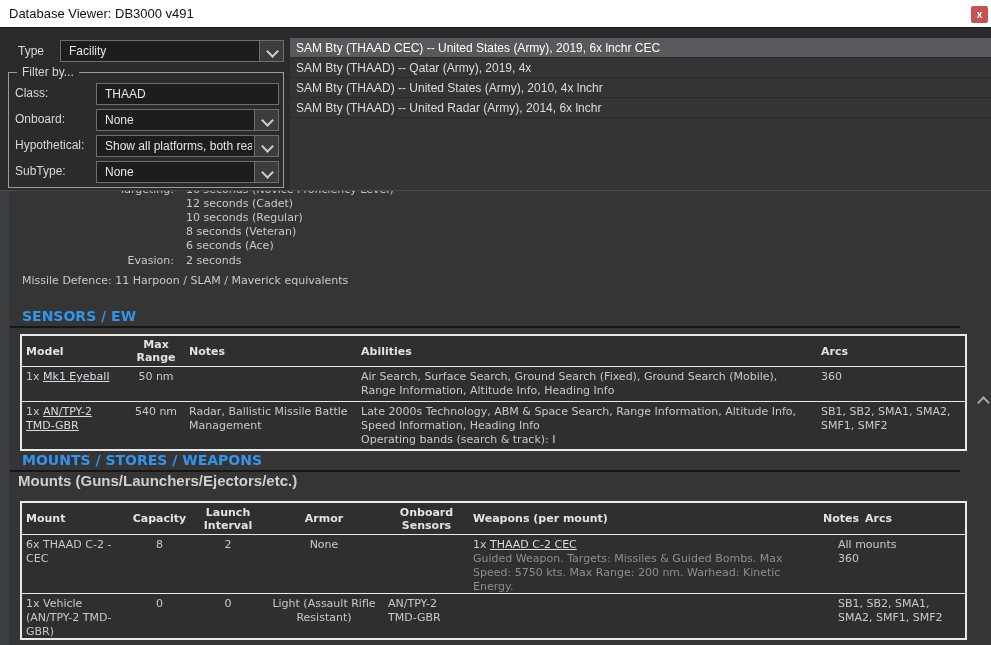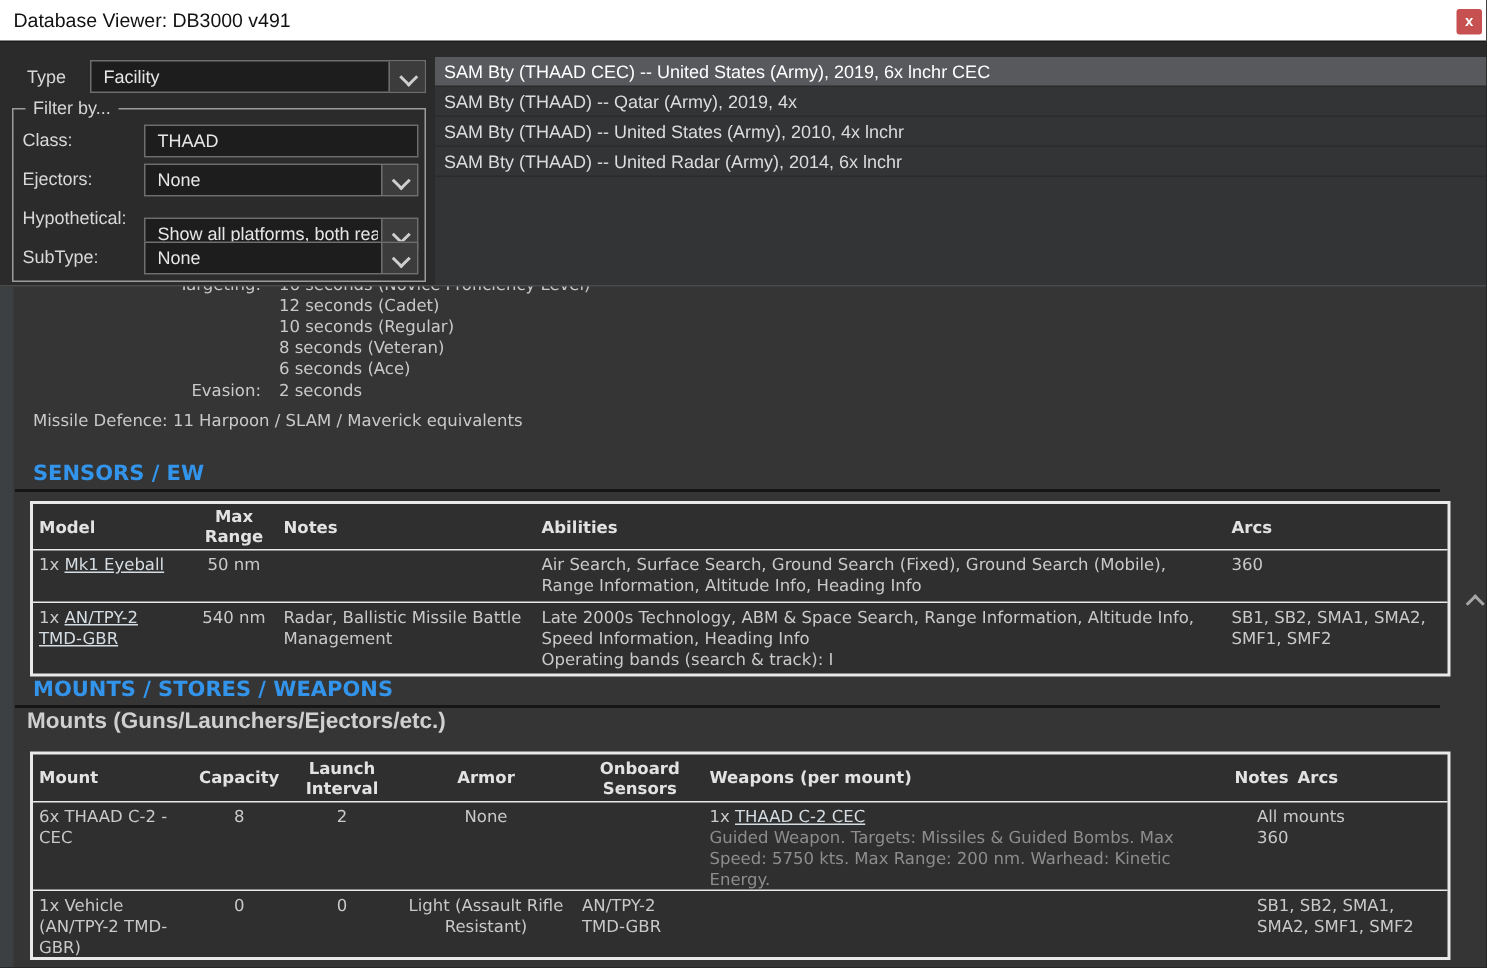--- a/index.html
+++ b/index.html
@@ -105,30 +105,30 @@
     </div>
 
     <div class="groupbox">
       <span class="legend">Filter by...</span>
 
       <span class="lbl f-label" style="top:13px;">Class:</span>
       <div class="textbox f-ctl" style="top:10px;">
         <span class="val">THAAD</span>
       </div>
 
-      <span class="lbl f-label" style="top:39px;">Ejectors:</span>
+      <span class="lbl f-label" style="top:39px;">Onboard:</span>
       <div class="combo f-ctl" style="top:36px;">
         <span class="val">None</span>
         <span class="arrow-btn">
             <span class="chev"></span>
           </span>
       </div>
 
       <span class="lbl f-label" style="top:65px;">Hypothetical:</span>
-      <div class="combo f-ctl" style="top:72px;">
+      <div class="combo f-ctl" style="top:62px;">
         <span class="val">Show all platforms, both rea</span>
         <span class="arrow-btn">
             <span class="chev"></span>
           </span>
       </div>
 
       <span class="lbl f-label" style="top:91px;">SubType:</span>
       <div class="combo f-ctl" style="top:88px;">
         <span class="val">None</span>
         <span class="arrow-btn">

